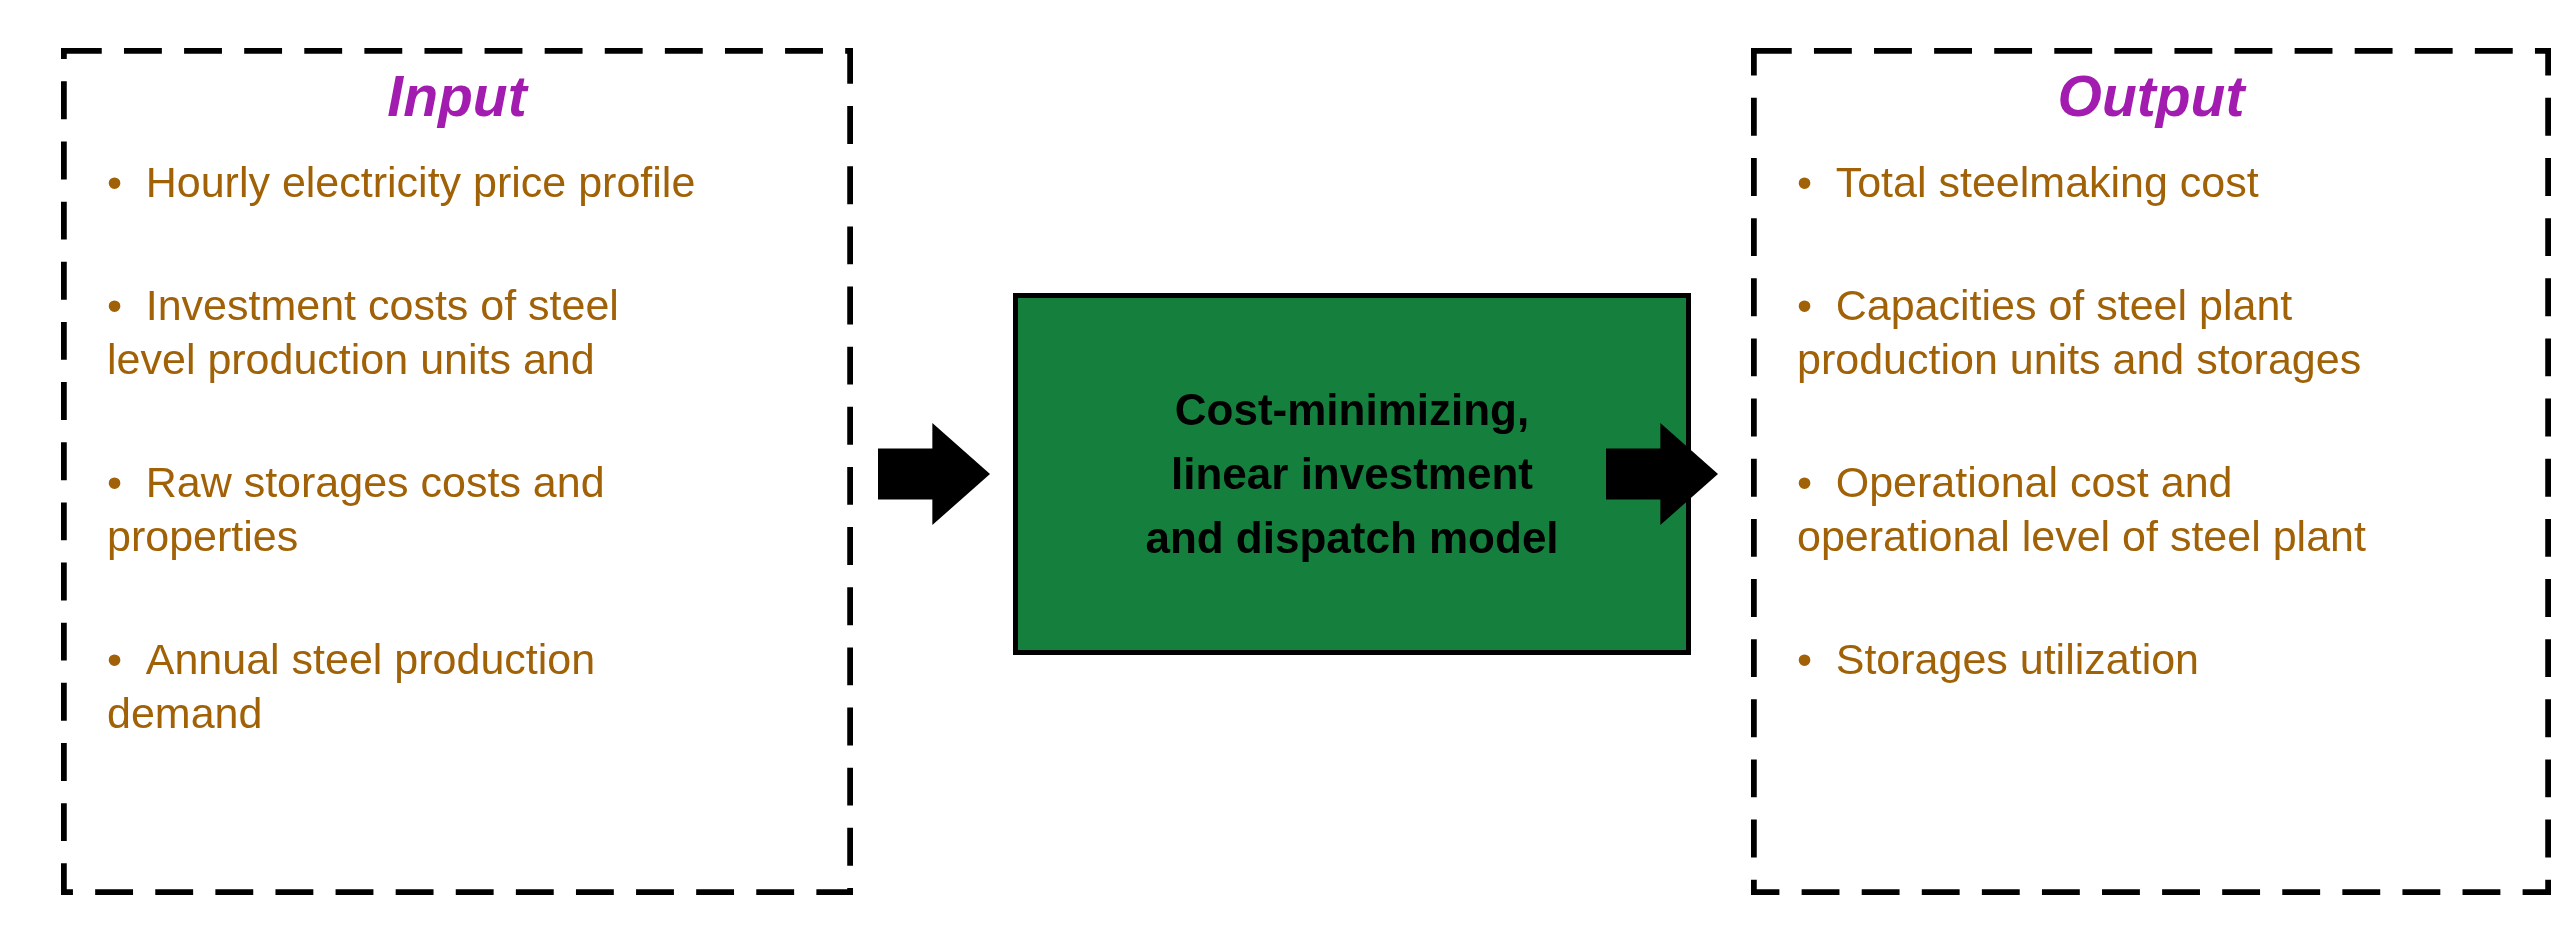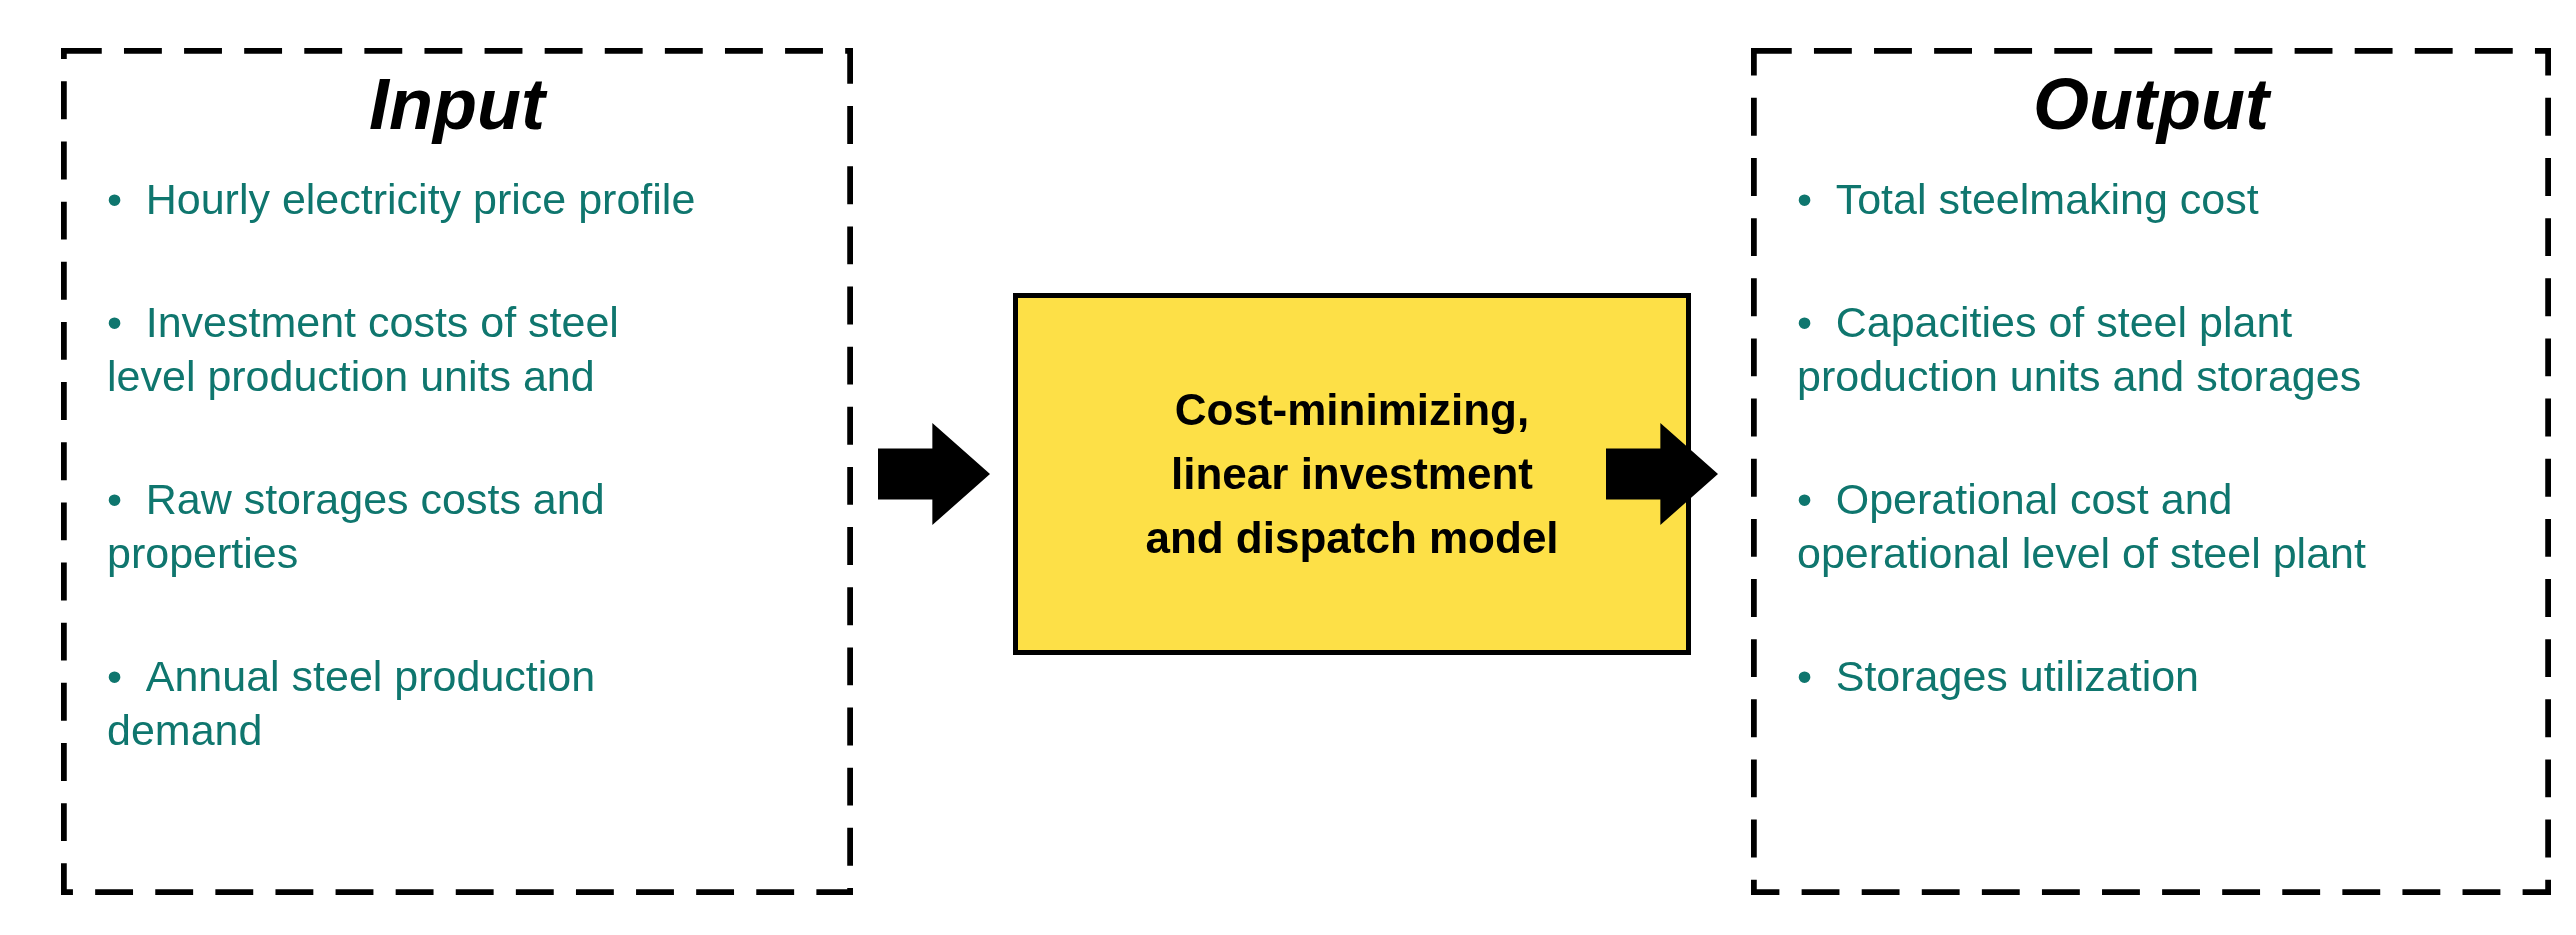--- a/index.html
+++ b/index.html
@@ -24,47 +24,47 @@
     position: absolute;
     left: 0; top: 0;
     width: 100%; height: 100%;
     pointer-events: none;
   }
   .box-title {
     margin: 16.5px 0 28px 0;
     text-align: center;
     font-style: italic;
     font-weight: bold;
-    font-size: 72px;
+    font-size: 57px;
     line-height: 1.1;
-    color: #000000;
+    color: #a21caf;
   }
   .bullet-list {
     margin: 0;
     padding: 0 40px 0 46px;
     list-style: none;
   }
   .bullet-item {
     margin: 0 0 69px 0;
     font-size: 43px;
     line-height: 54px;
-    color: #0f766e;
+    color: #a16207;
   }
   .ln { display: block; }
   .bullet-glyph {
     display: inline;
     margin-right: 0.55em;
   }
   .input-box  { left: 61px;   top: 48px;  width: 792px; height: 847px; }
   .output-box { left: 1751px; top: 48px;  width: 800px; height: 847px; }
   .model-box {
     left: 1013px; top: 293px;
     width: 678px; height: 362px;
     border: 5px solid #000000;
-    background: #fde047;
+    background: #15803d;
     display: flex;
     align-items: center;
     justify-content: center;
   }
   .model-text {
     text-align: center;
     font-weight: bold;
     font-size: 44px;
     line-height: 1.45;
     padding: 0 16.5px;

